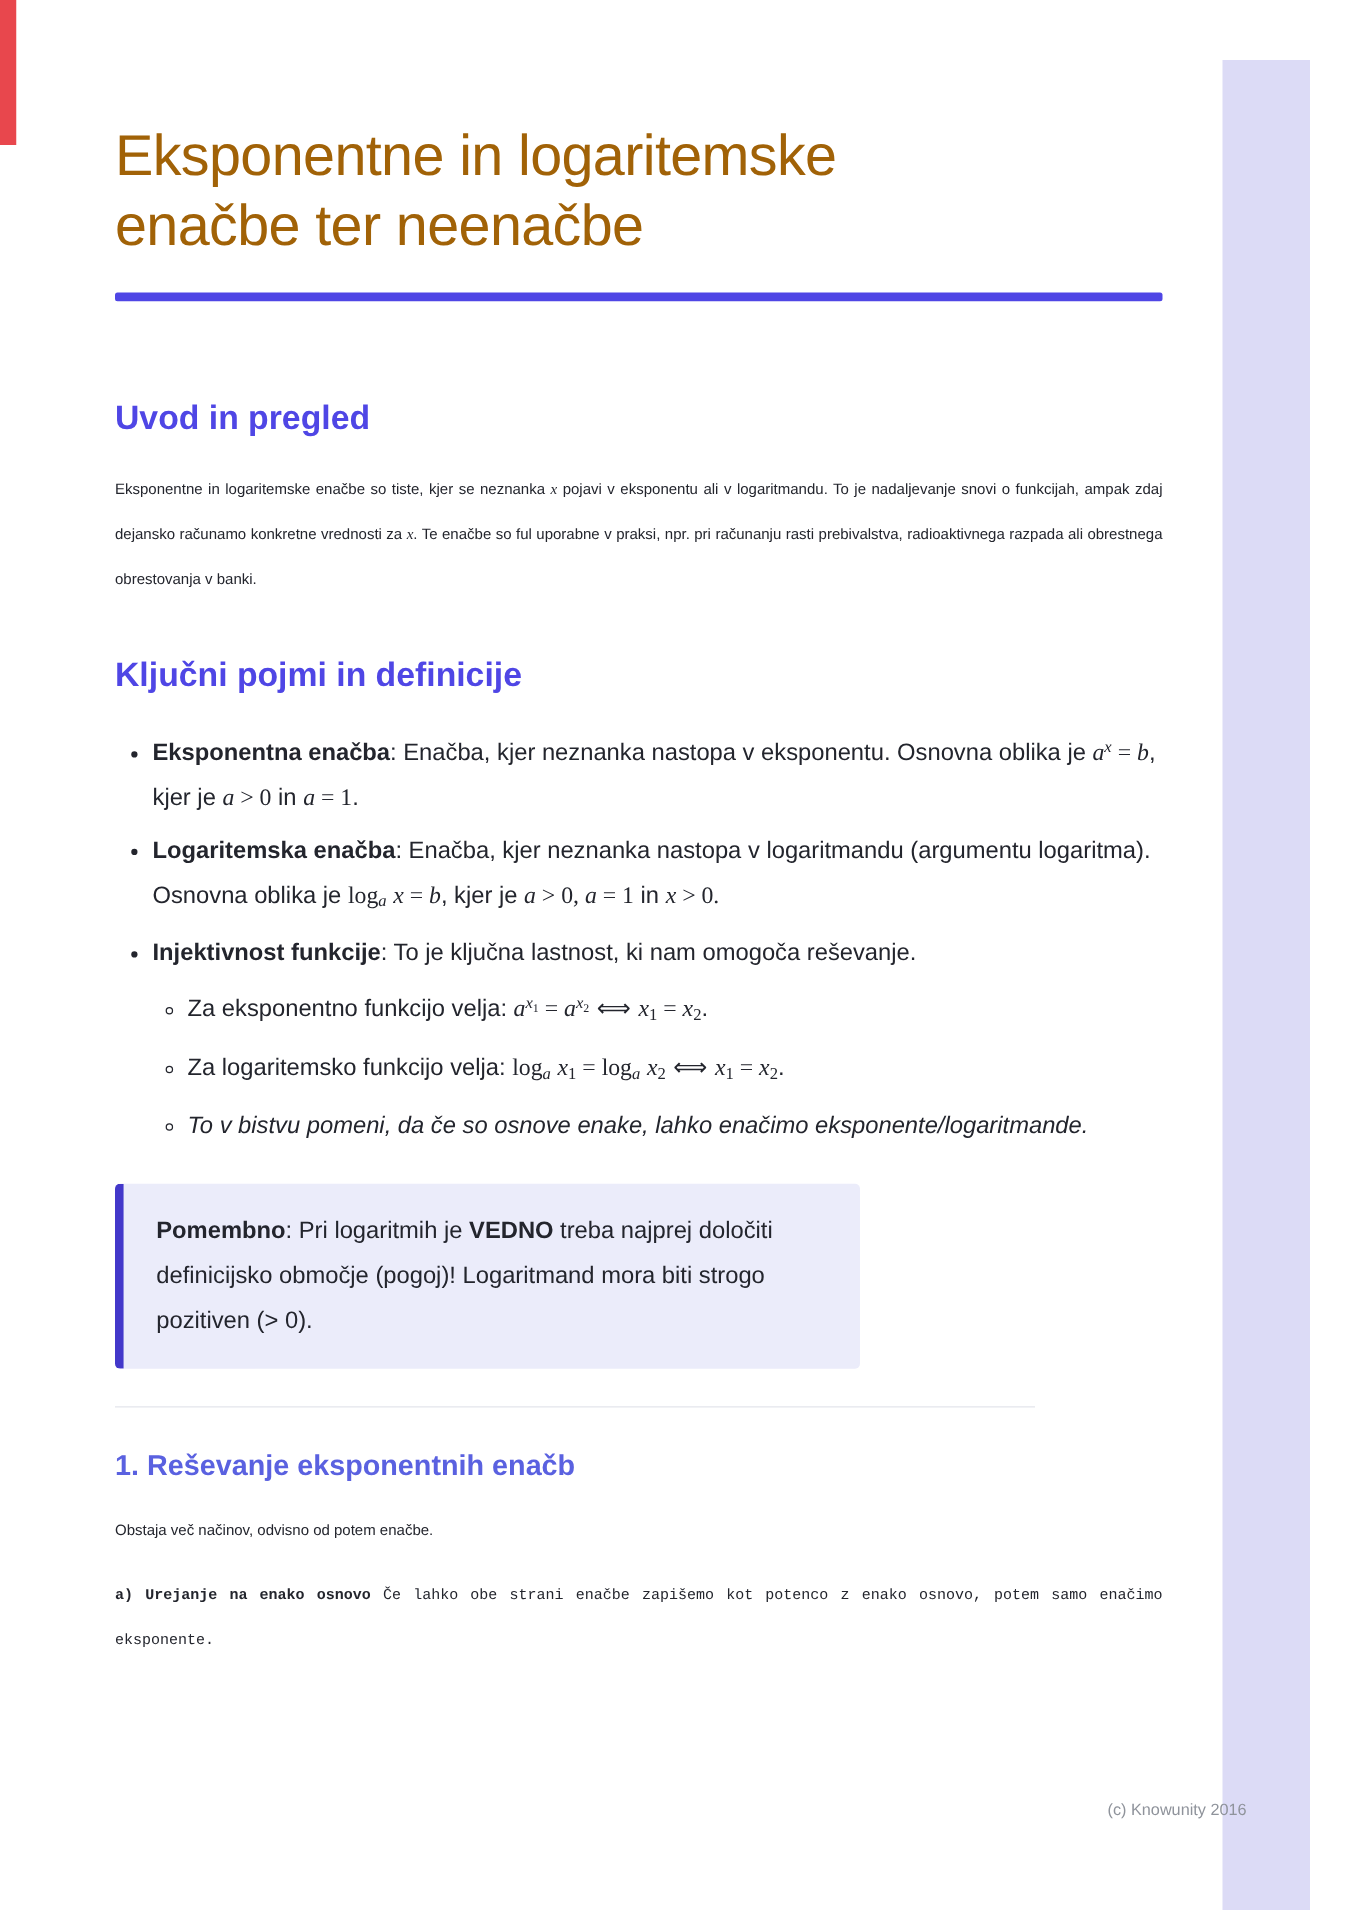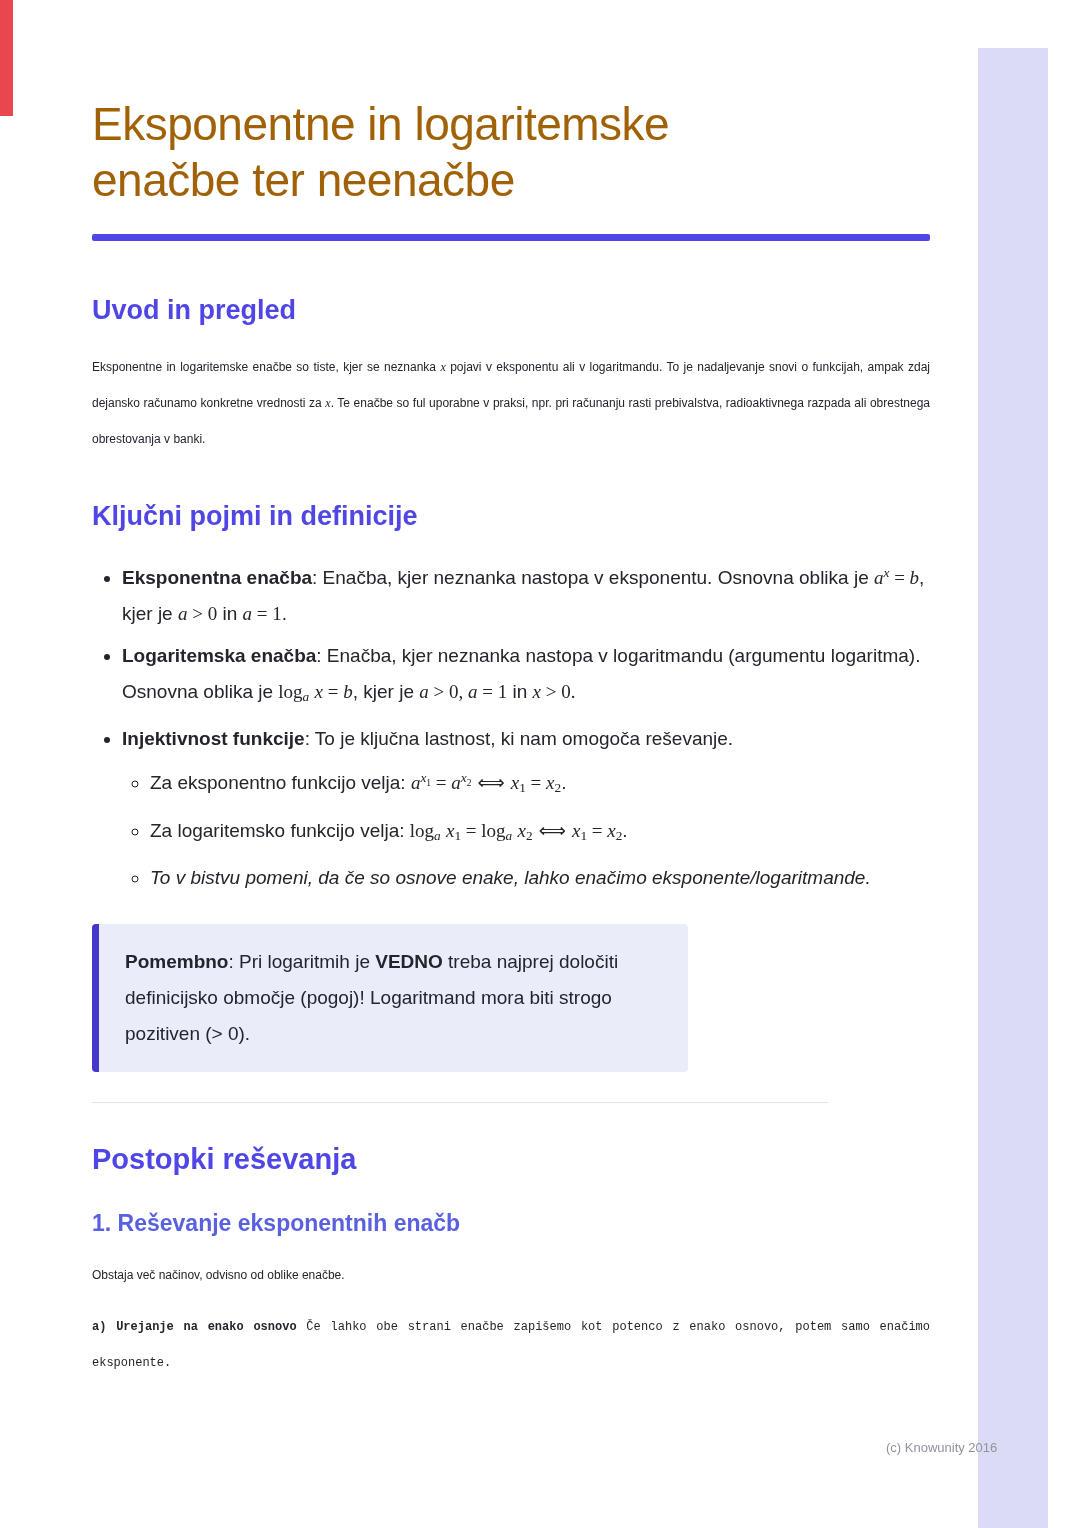--- a/index.html
+++ b/index.html
@@ -49,21 +49,21 @@
     border-radius: 2px;
   }
 
   h2 {
     margin: 42px 0 0 0;
     font-size: 27px;
     line-height: 34px;
     font-weight: 700;
     color: #4f46e5;
   }
-  h2.first { margin-top: 52px; }
+  h2.first { margin-top: 76px; }
   h2.big { margin-top: 38px; font-size: 29px; line-height: 36px; }
 
   h3 {
     margin: 32px 0 0 0;
     font-size: 23px;
     line-height: 28px;
     font-weight: 700;
     color: #5a61e0;
   }
 
@@ -171,23 +171,22 @@
       </ul>
     </li>
   </ul>
 
   <div class="callout">
     <p><span class="seg-b">Pomembno</span><span>: Pri logaritmih je </span><span class="seg-b">VEDNO</span><span> treba najprej določiti definicijsko območje (pogoj)! Logaritmand mora biti strogo pozitiven (&gt; 0).</span></p>
   </div>
 
   <div class="divider"></div>
 
-  <h2 class="big">Postopki reševanja</h2>
 
   <h3>1. Reševanje eksponentnih enačb</h3>
 
-  <p class="body">Obstaja več načinov, odvisno od oblike enačbe.</p>
+  <p class="body">Obstaja več načinov, odvisno od potem enačbe.</p>
 
   <p class="body just method"><span class="seg-b">a) Urejanje na enako osnovo</span><span> Če lahko obe strani enačbe zapišemo kot potenco z enako osnovo, potem samo enačimo eksponente.</span></p>
 
 </div>
 
 <div class="footer">(c) Knowunity 2016</div>
 
 </body></html>

